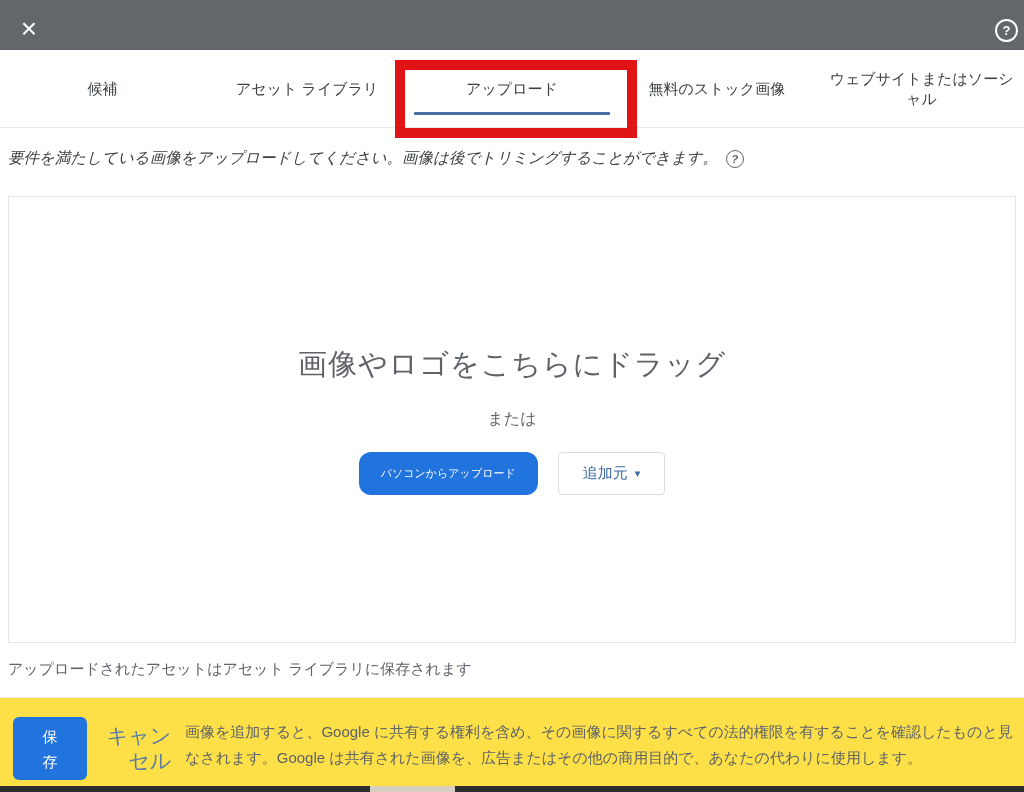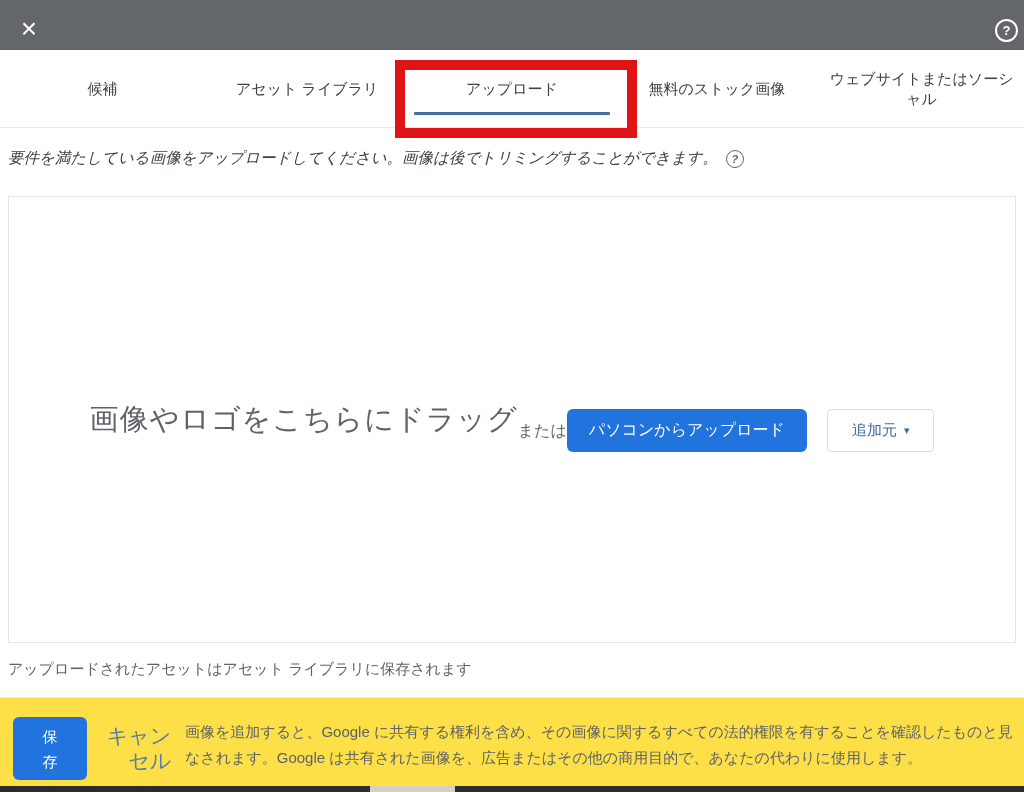--- a/index.html
+++ b/index.html
@@ -138,21 +138,21 @@
   .dropzone {
     position: absolute;
     left: 8px;
     top: 196px;
     width: 1008px;
     height: 447px;
     box-sizing: border-box;
     border: 1px solid #e4e4e4;
     background: #ffffff;
     display: flex;
-    flex-direction: row;
+    flex-direction: column;
     align-items: center;
     justify-content: center;
   }
   .drag-title {
     font-size: 29px;
     color: #5f6368;
     letter-spacing: 1px;
   }
   .or-label {
     margin-top: 24px;
@@ -162,24 +162,24 @@
   .dz-buttons {
     margin-top: 22px;
     display: flex;
     align-items: center;
     gap: 20px;
   }
   .btn-upload {
     background: #2173de;
     color: #ffffff;
     border: none;
-    border-radius: 6px;
+    border-radius: 12px;
     height: 43px;
     padding: 0 22px;
-    font-size: 16px;
+    font-size: 11px;
     font-family: inherit;
     cursor: pointer;
   }
   .btn-addfrom {
     background: #ffffff;
     color: #3b6ba5;
     border: 1px solid #dadce0;
     border-radius: 4px;
     height: 43px;
     padding: 0 24px;

